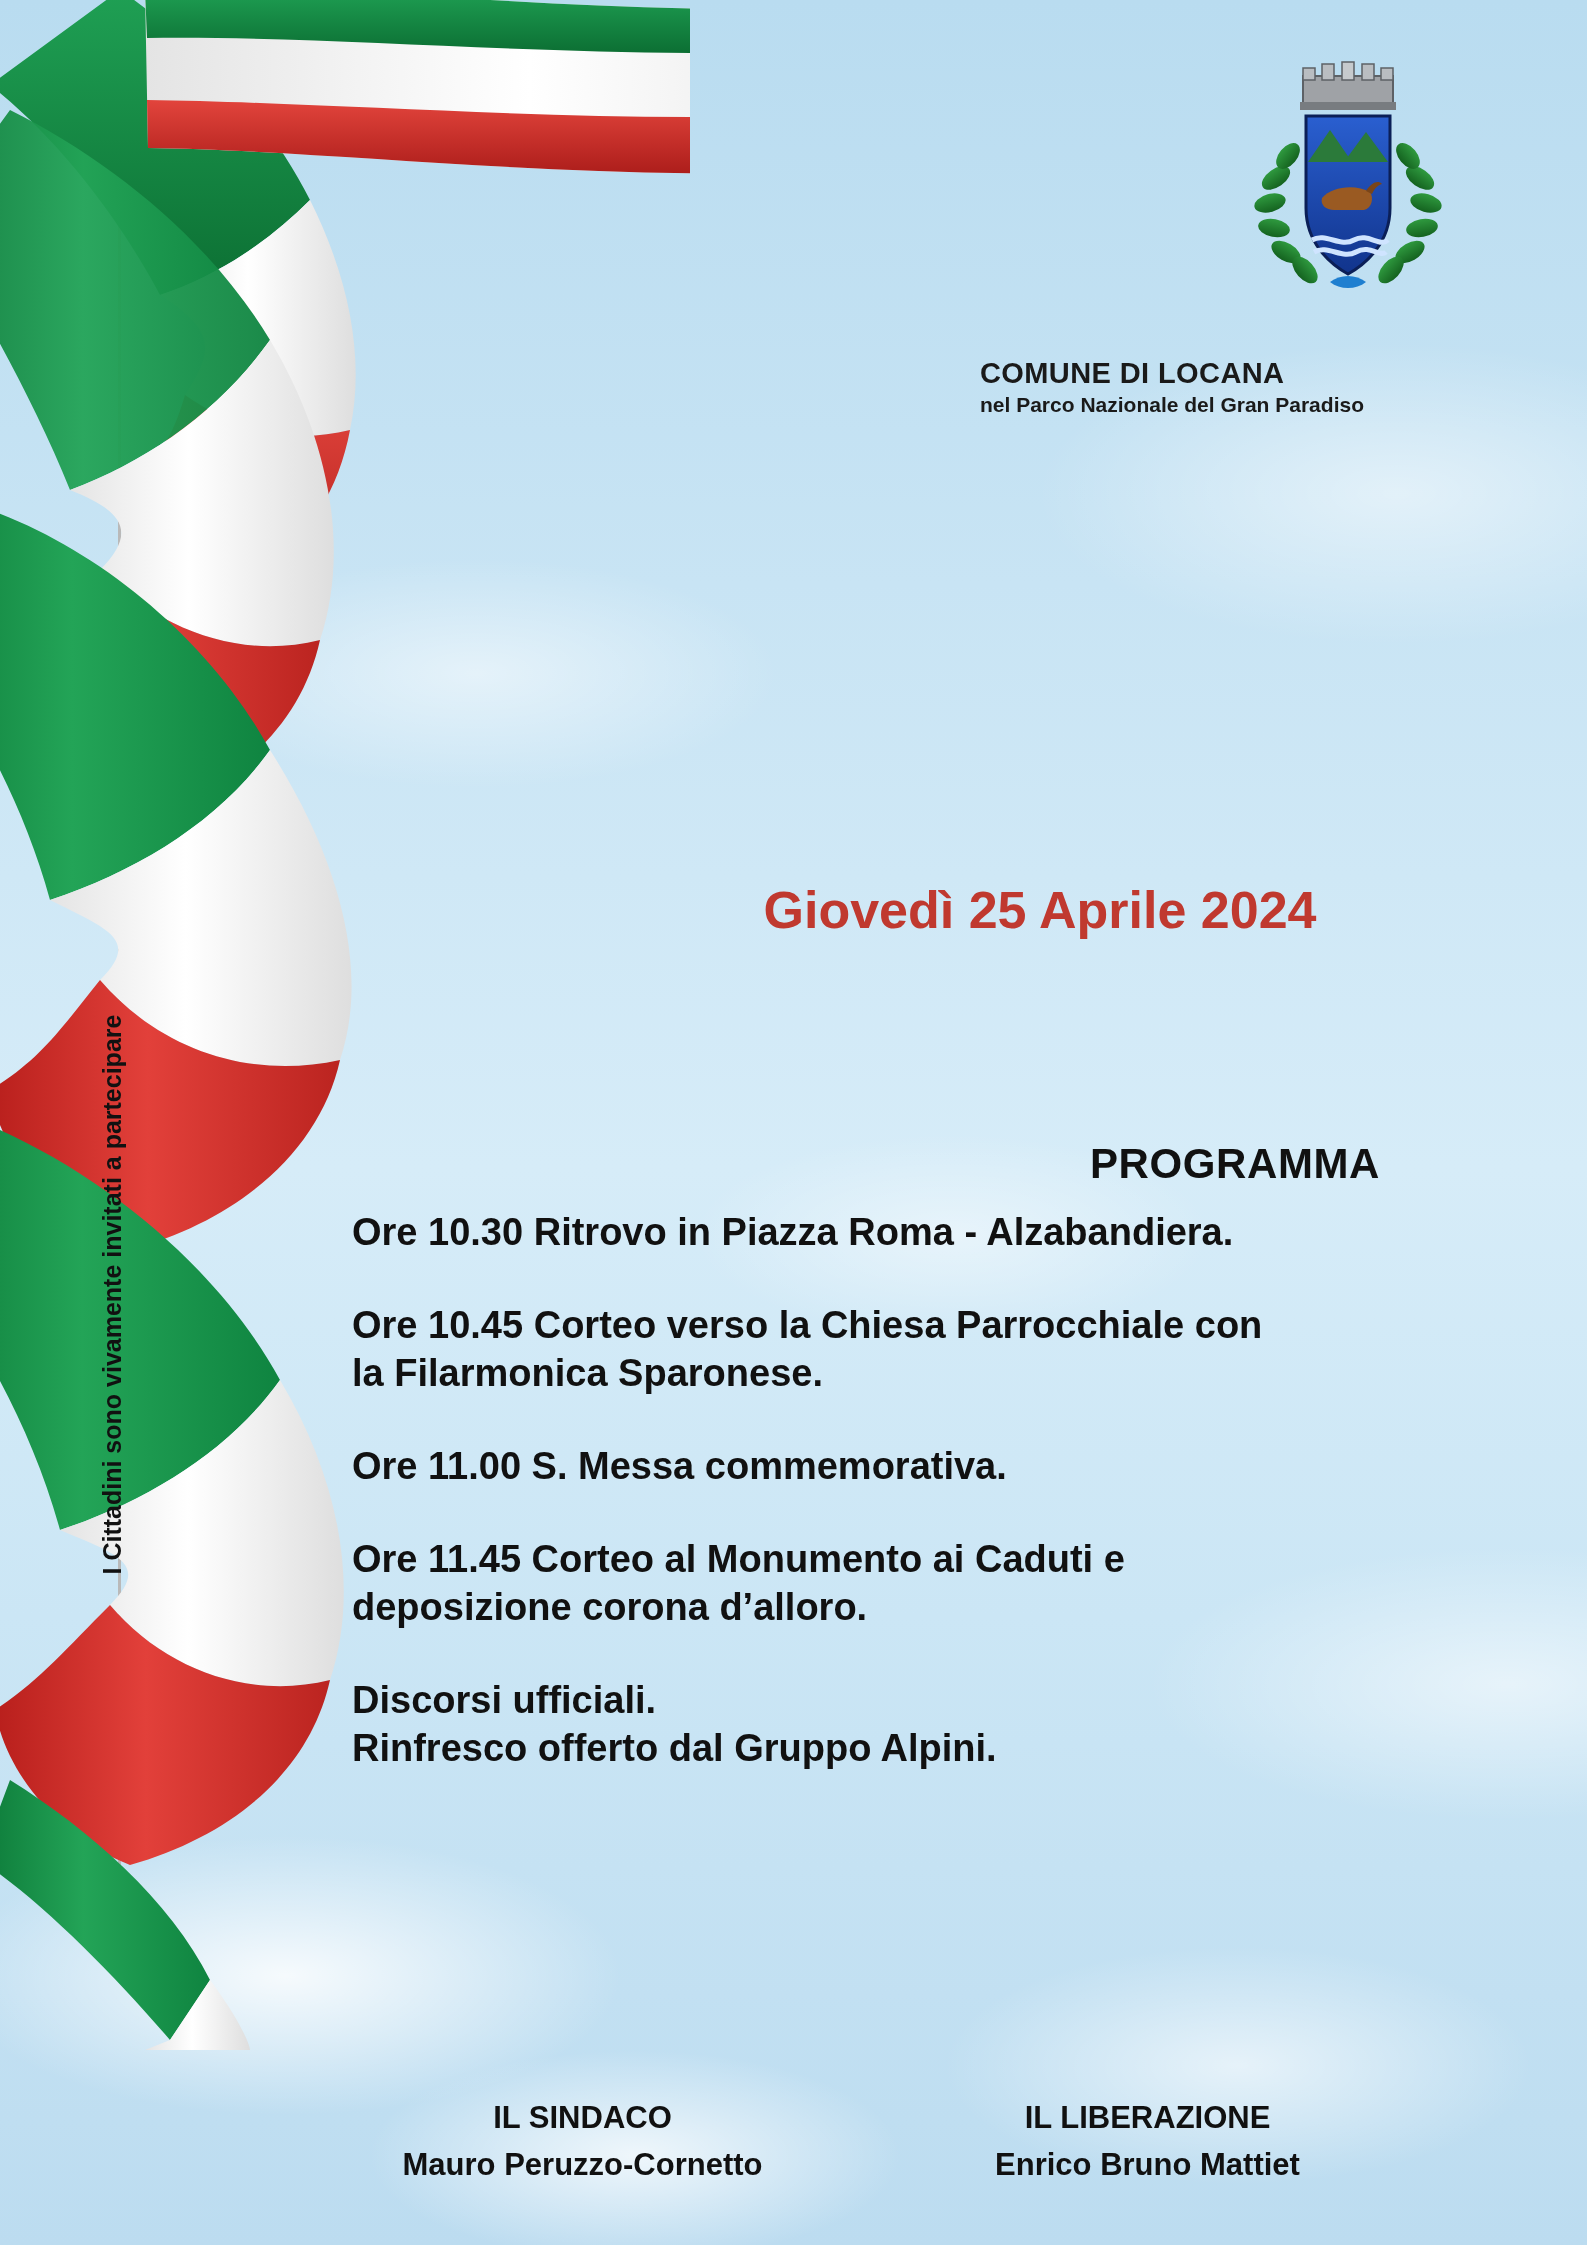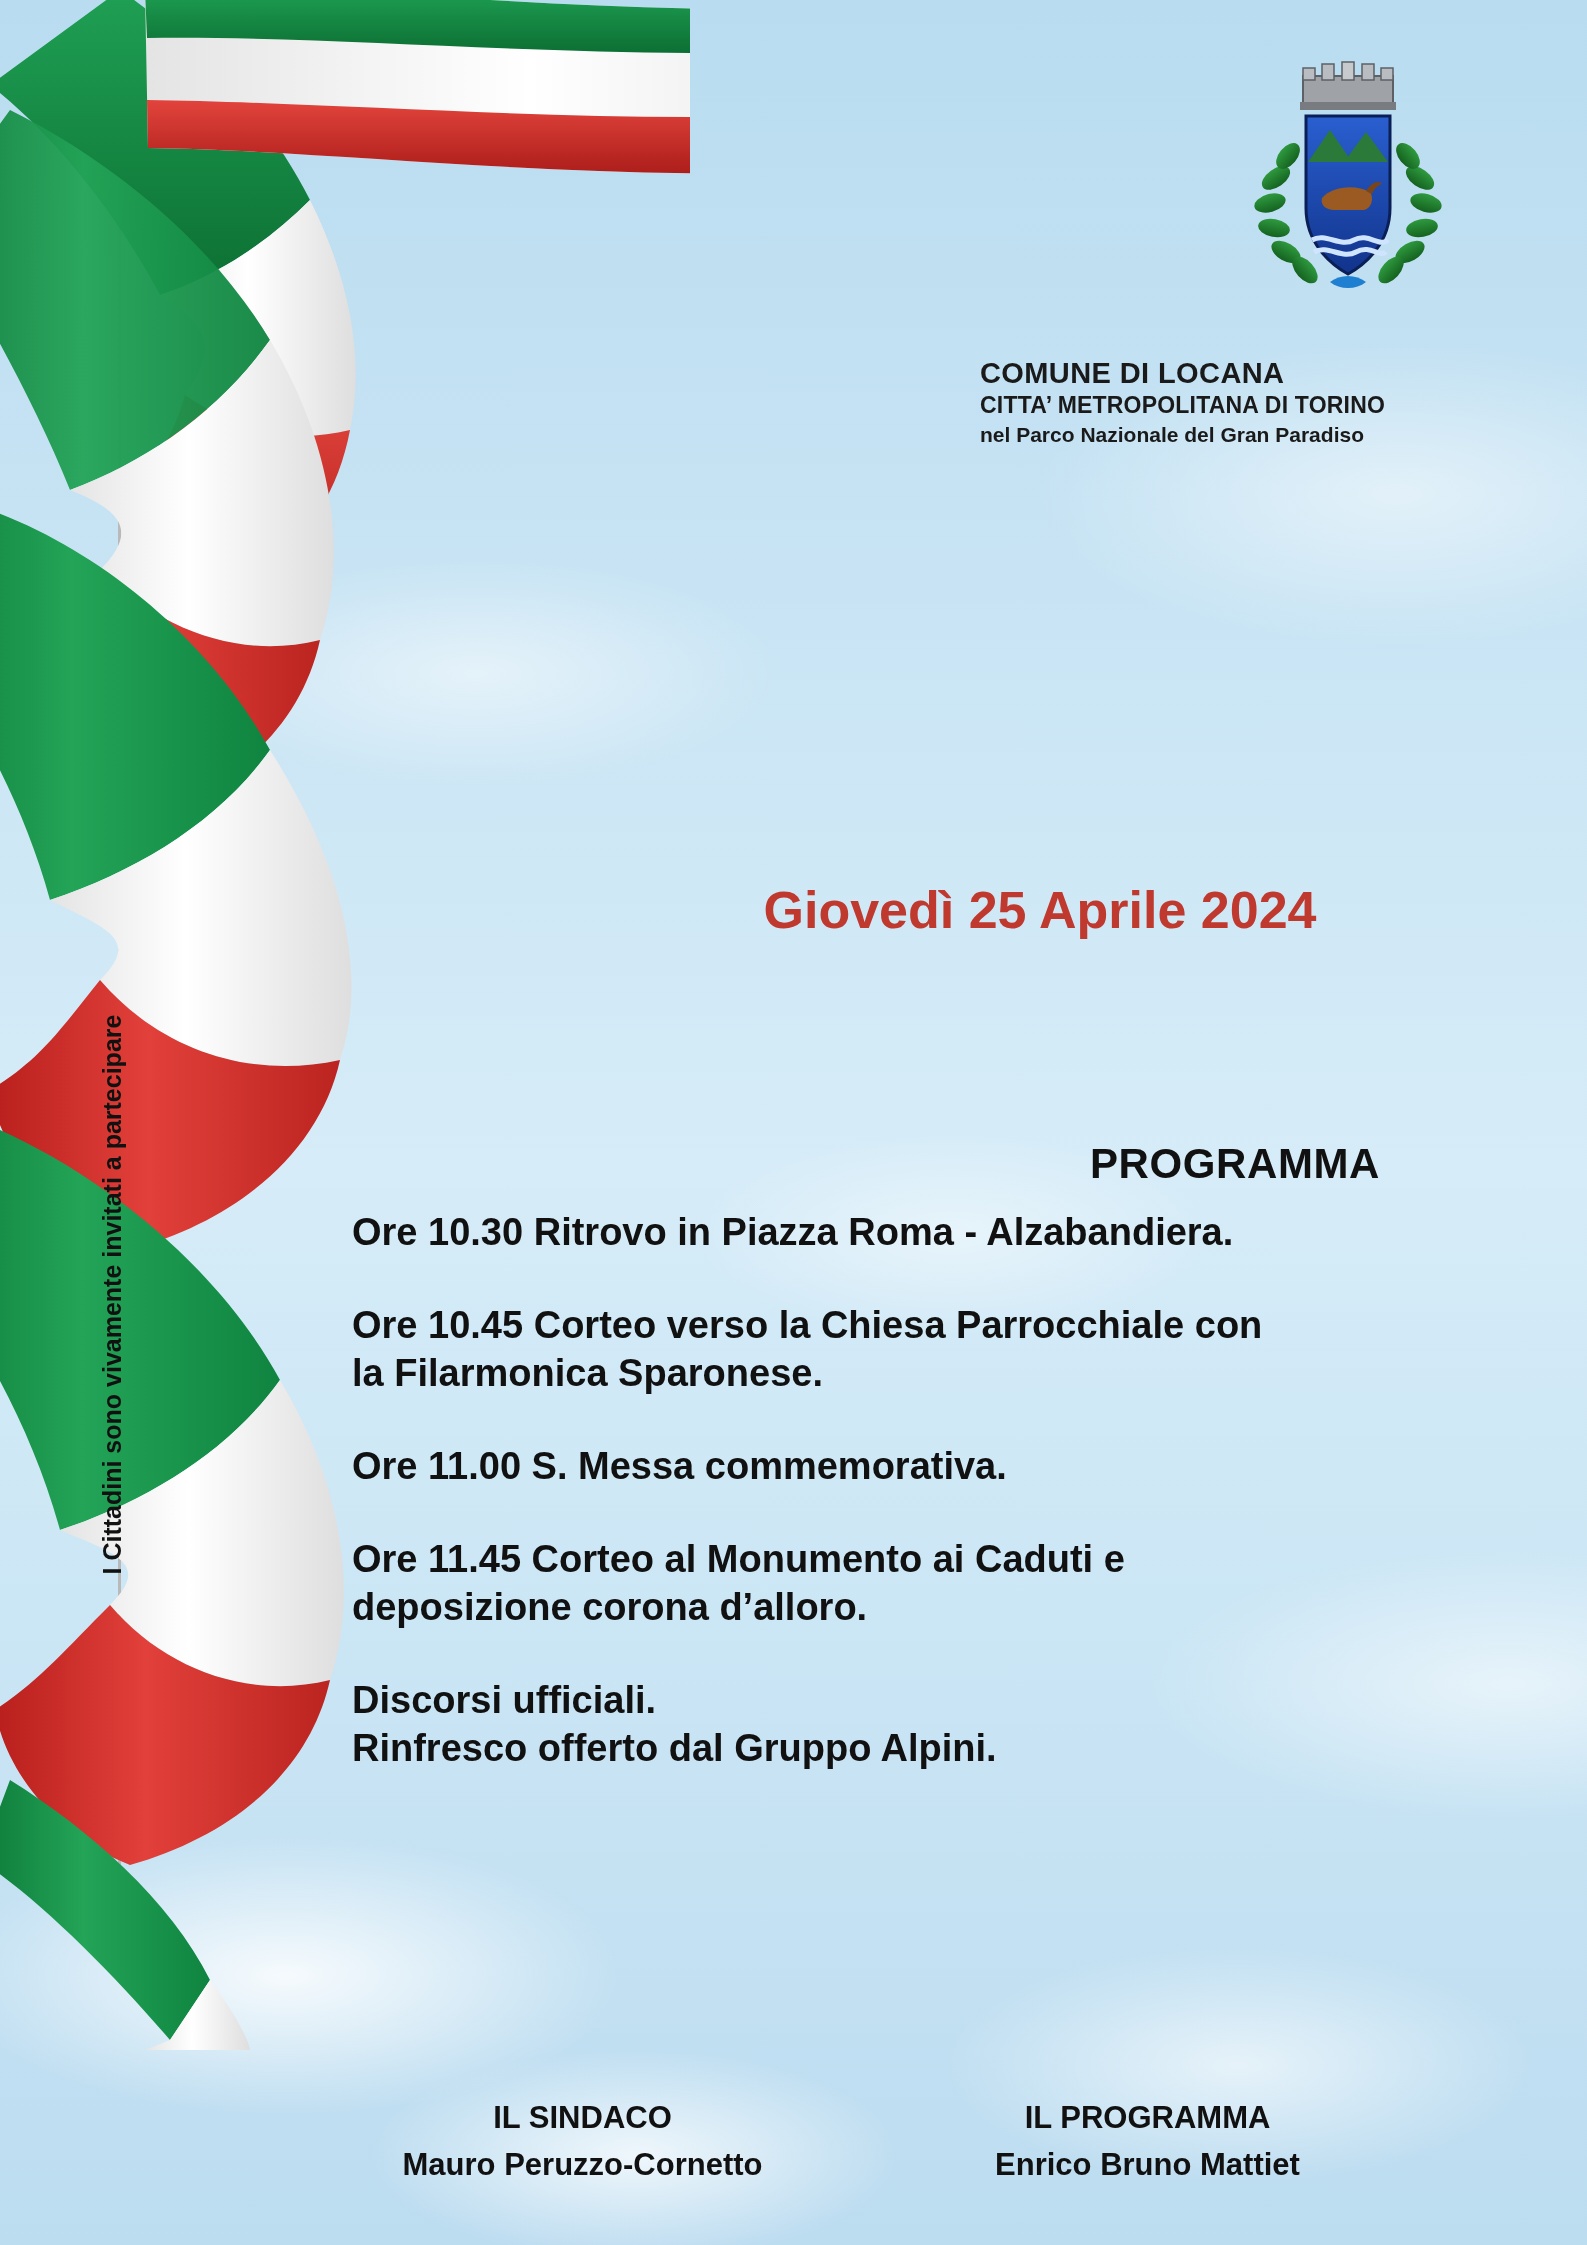--- a/index.html
+++ b/index.html
@@ -286,21 +286,20 @@
     <path d="M118,133 C124,124 130,122 134,126 C128,128 126,132 124,136 Z" fill="#7a4518"></path>
 
     <path d="M64,182 C78,174 92,190 106,182 C120,174 132,190 140,182" stroke="#cfe4ff" stroke-width="5" fill="none"></path>
     <path d="M66,194 C80,186 94,202 108,194 C122,186 132,200 138,194" stroke="#cfe4ff" stroke-width="5" fill="none"></path>
 
     <path d="M82,224 C92,216 108,216 118,224 C108,232 92,232 82,224 Z" fill="#1f7fd0"></path>
   </svg>
 
   <div id="comune-block">
     <div class="l1">COMUNE DI LOCANA</div>
-    <div class="l2">CITTA’ METROPOLITANA DI TORINO</div>
     <div class="l3">nel Parco Nazionale del Gran Paradiso</div>
   </div>
 
 
   <div id="date-line">Giovedì 25 Aprile 2024</div>
 
   <div id="programma-head">PROGRAMMA</div>
 
   <div id="programma-list">
     <div class="item">
@@ -322,20 +321,20 @@
       <div class="row">Rinfresco offerto dal Gruppo Alpini.</div>
     </div>
   </div>
 
   <div id="signatures">
     <div class="sig">
       <div class="role">IL SINDACO</div>
       <div class="name">Mauro Peruzzo-Cornetto</div>
     </div>
     <div class="sig">
-      <div class="role">IL PROGRAMMA</div>
+      <div class="role">IL LIBERAZIONE</div>
       <div class="name">Enrico Bruno Mattiet</div>
     </div>
   </div>
 
   <div id="side-note">I Cittadini sono vivamente invitati a partecipare</div>
 
 </div>
 
 </body></html>

